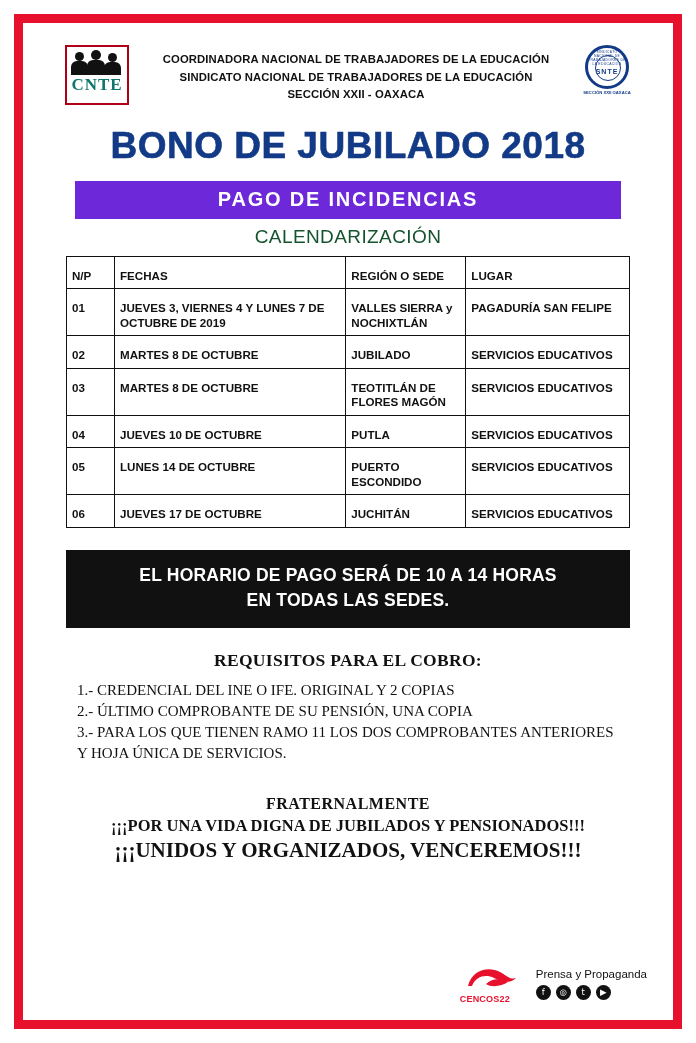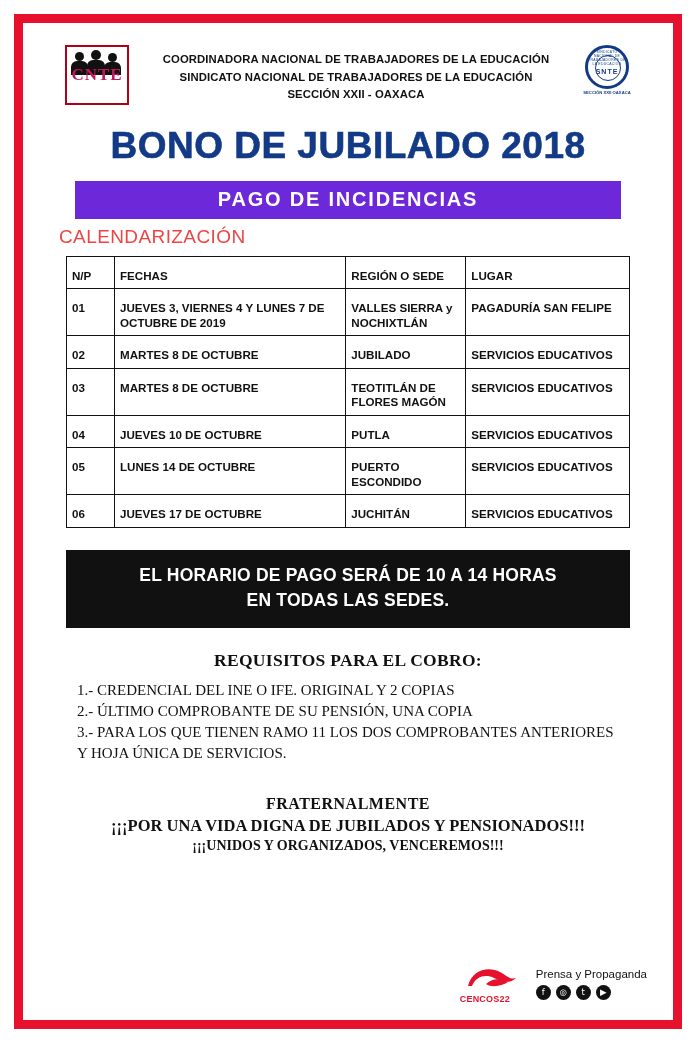--- a/index.html
+++ b/index.html
@@ -67,29 +67,29 @@
     background: #111;
     border-radius: 50%;
   }
   .cnte-logo .body {
     position: absolute;
     background: #111;
     border-radius: 6px 6px 0 0;
   }
   .cnte-logo .cnte-word {
     position: absolute;
-    bottom: 18px;
+    bottom: 8px;
     left: 0;
     width: 100%;
     text-align: center;
     font-family: "Liberation Serif", serif;
     font-weight: bold;
     font-size: 17px;
     letter-spacing: 1px;
-    color: #be185d;
+    color: #0f766e;
   }
   .header-titles {
     flex: 1 1 auto;
     text-align: center;
     padding-top: 6px;
   }
   .header-titles div {
     font-size: 11.3px;
     font-weight: bold;
     letter-spacing: 0.1px;
@@ -172,23 +172,23 @@
     background: #6d28d9;
     color: #ffffff;
     text-align: center;
     font-weight: bold;
     letter-spacing: 1.8px;
     font-size: 20px;
     padding: 7px 0 8px 0;
     margin: 14px 16px 0 16px;
   }
   .calendarizacion {
-    text-align: left;
+    text-align: center;
     font-size: 19px;
-    color: #ef4444;
+    color: #14532d;
     margin-top: 7px;
     margin-bottom: 8px;
     letter-spacing: 0.4px;
   }
 
   
   table.sched {
     border-collapse: collapse;
     width: calc(100% - 14px);
     margin: 0 7px;
@@ -247,21 +247,21 @@
   
   .fraternal {
     margin-top: 30px;
     text-align: center;
     font-family: "Liberation Serif", serif;
     color: #111;
     font-weight: bold;
   }
   .fraternal .l1 { font-size: 16px; letter-spacing: 0.5px; }
   .fraternal .l2 { font-size: 16.5px; margin-top: 3px; }
-  .fraternal .l3 { font-size: 14px; margin-top: 2px; }
+  .fraternal .l3 { font-size: 21px; margin-top: 2px; }
 
   
   .footer {
     position: absolute;
     right: 26px;
     bottom: 16px;
     display: flex;
     align-items: center;
     gap: 10px;
   }

